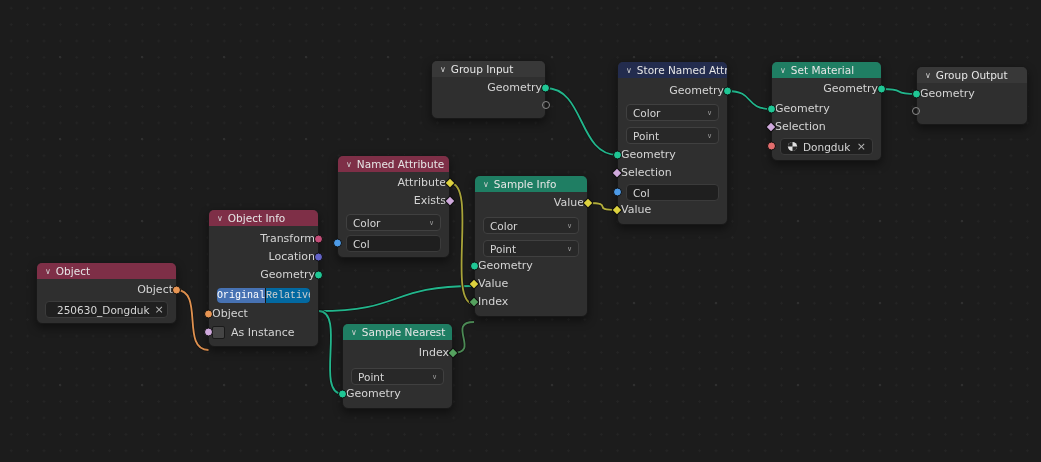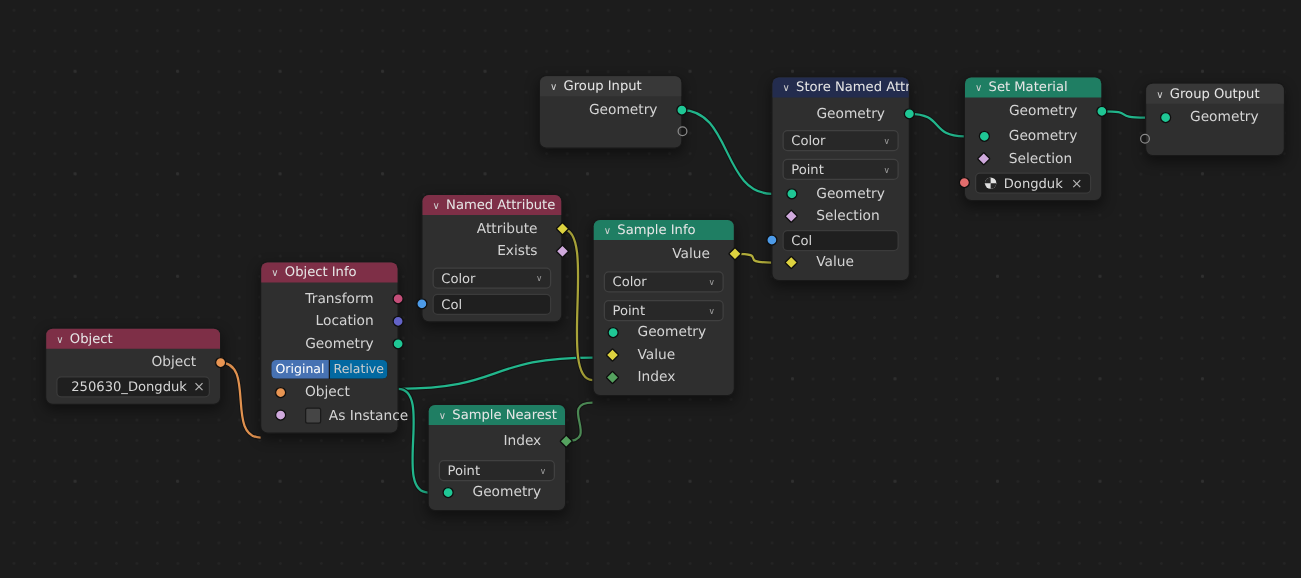--- a/index.html
+++ b/index.html
@@ -16,21 +16,21 @@
   #wires{position:absolute;left:0;top:0;z-index:1;pointer-events:none;}
   .node{position:absolute;z-index:2;background:#2f2f2f;border:1px solid #181818;
     border-radius:6px;box-shadow:0 4px 10px rgba(0,0,0,.45);padding-bottom:5px;box-sizing:border-box;}
   .hdr{height:16px;display:flex;align-items:center;gap:5px;padding:0 8px;
     border-radius:5px 5px 0 0;color:#e6e6e6;font-size:10.5px;white-space:nowrap;overflow:hidden;}
   .hdr .chev{font-size:8px;color:#d0d0d0;flex:0 0 auto;}
   .hdr-red{background:#7e2f47;}
   .hdr-teal{background:#1f7e63;}
   .hdr-blue{background:#232c4e;}
   .hdr-gray{background:#383838;}
-  .row{position:relative;height:18px;line-height:18px;padding:0 19px;white-space:nowrap;margin-left:16px;}
+  .row{position:relative;height:18px;line-height:18px;padding:0 3px;white-space:nowrap;}
   .row.out{text-align:right;}
   .row.flexr{display:flex;align-items:center;gap:6px;line-height:normal;}
   .sock{position:absolute;top:50%;width:9px;height:9px;border-radius:50%;
     border:1px solid #0e0e0e;box-sizing:border-box;transform:translateY(-50%);}
   .sock.right{right:-5px;} .sock.left{left:-5px;}
   .sock.dia{width:8px;height:8px;border-radius:1px;transform:translateY(-50%) rotate(45deg);}
   .sock.virtual{width:8px;height:8px;background:transparent;border:1.2px solid #8a8a8a;}
   .sk-geo{background:#1fc795;} .sk-obj{background:#e89553;} .sk-mat{background:#e26d6d;}
   .sk-vec{background:#6363c7;} .sk-rot{background:#a868c9;} .sk-mtx{background:#c44e79;}
   .sk-bool{background:#cfa9dc;} .sk-col{background:#ddd23f;} .sk-int{background:#55a25f;}
@@ -39,21 +39,21 @@
     margin:0 8px;padding:0 6px;background:#282828;border:1px solid #404040;border-radius:4px;
     font-size:10.5px;color:#d6d6d6;}
   .dd .dchev{font-size:7px;color:#9a9a9a;}
   .frow{position:relative;padding:2px 8px 0;}
   .field{display:flex;align-items:center;gap:5px;height:15px;padding:0 6px;
     background:#1f1f1f;border:1px solid #3b3b3b;border-radius:4px;font-size:10.5px;color:#d6d6d6;
     white-space:nowrap;overflow:hidden;}
   .field .x{margin-left:auto;color:#b5b5b5;font-size:11px;}
   .cb{width:11px;height:11px;flex:0 0 auto;background:#454545;border:1px solid #1a1a1a;border-radius:2px;}
   .modes{display:flex;gap:1px;height:15px;margin:4px 8px 2px;background:#161616;
-    border-radius:4px;overflow:hidden;font-size:10px;}
+    border-radius:4px;overflow:hidden;font-size:10px;font-family:Liberation Mono, monospace;}
   .modes .mbtn{flex:1;display:flex;align-items:center;justify-content:center;color:#cfcfcf;background:#0369a1;}
   .modes .mbtn.sel{background:#4772b3;color:#fff;}
   .n-object{left:36px;top:262px;width:141px;}
   .n-objinfo{left:208px;top:209px;width:111px;}
   .n-namedattr{left:337px;top:155px;width:113px;}
   .n-samplenearest{left:342px;top:323px;width:111px;}
   .n-sampleindex{left:474px;top:175px;width:114px;}
   .n-groupinput{left:431px;top:60px;width:115px;}
   .n-storenamed{left:617px;top:61px;width:111px;}
   .n-setmaterial{left:771px;top:61px;width:111px;}

